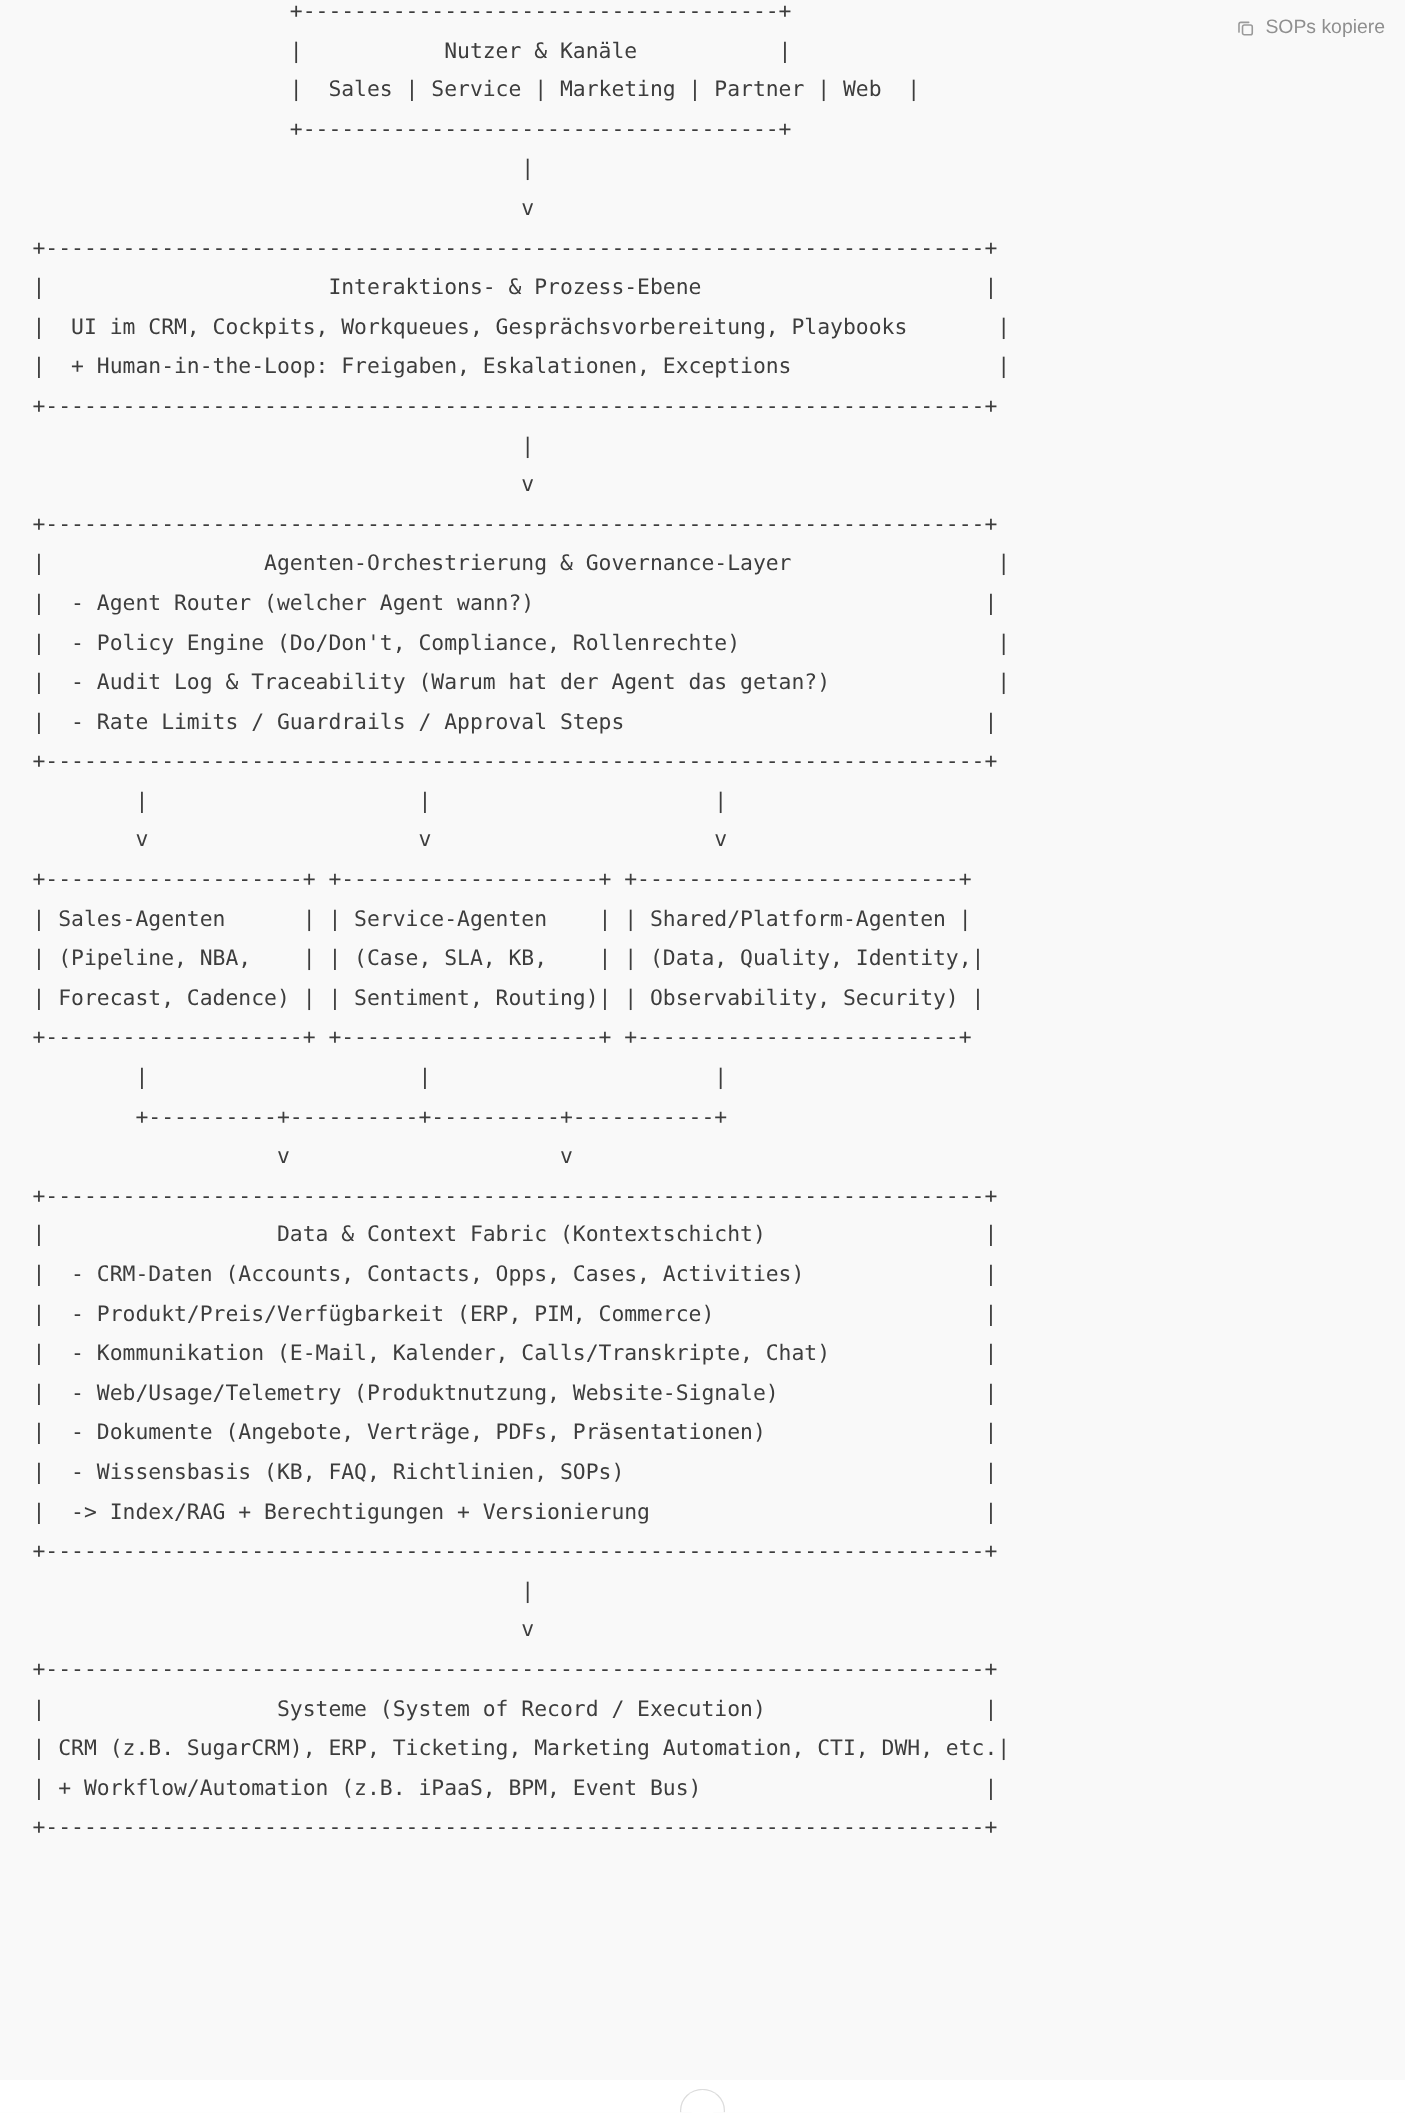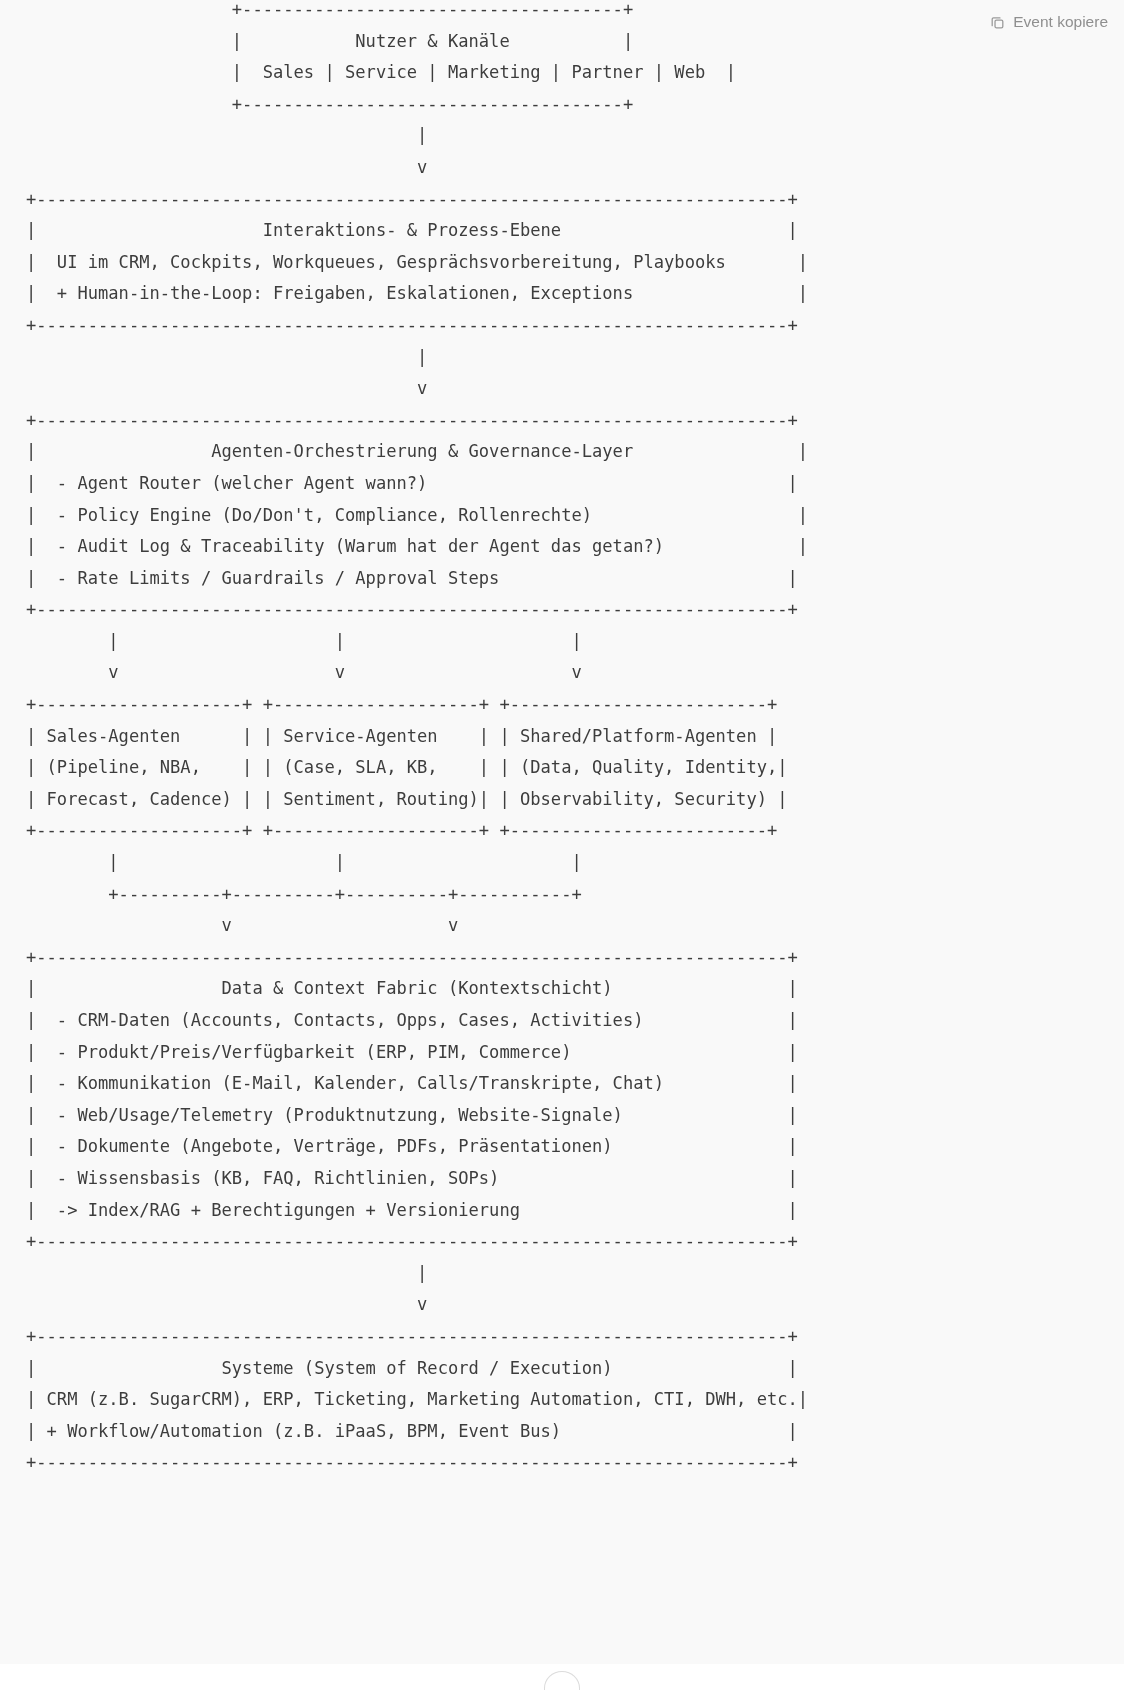--- a/index.html
+++ b/index.html
@@ -106,21 +106,21 @@
 <div class="code-block">
 
   <div class="code-toolbar">
     <button class="copy-button">
       <span class="copy-icon">
         <svg viewBox="0 0 24 24" width="17" height="17" fill="none" stroke="#9a9a9a" stroke-width="1.8" stroke-linecap="round" stroke-linejoin="round">
           <rect x="8.5" y="8.5" width="11" height="11" rx="2"></rect>
           <path d="M15.5 5.5H6.5a2 2 0 0 0-2 2v9"></path>
         </svg>
       </span>
-      <span>Event kopiere</span>
+      <span>SOPs kopiere</span>
     </button>
   </div>
 
   <pre class="ascii-art">                    +-------------------------------------+
                     |           Nutzer &amp; Kanäle           |
                     |  Sales | Service | Marketing | Partner | Web  |
                     +-------------------------------------+
                                       |
                                       v
 +-------------------------------------------------------------------------+

